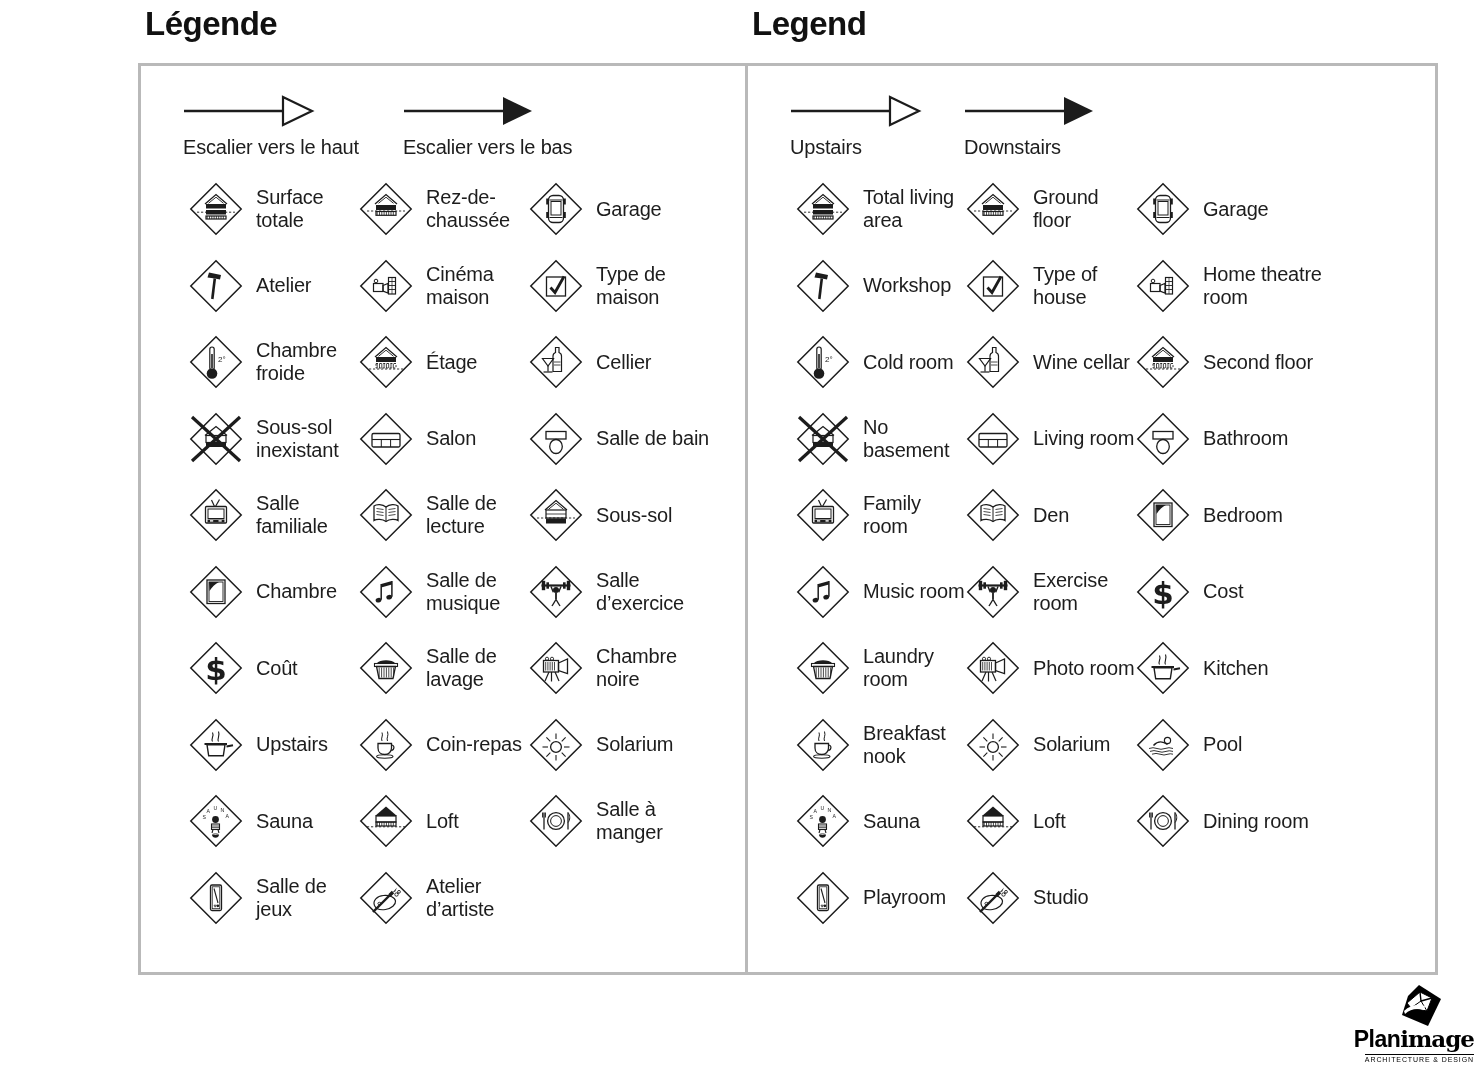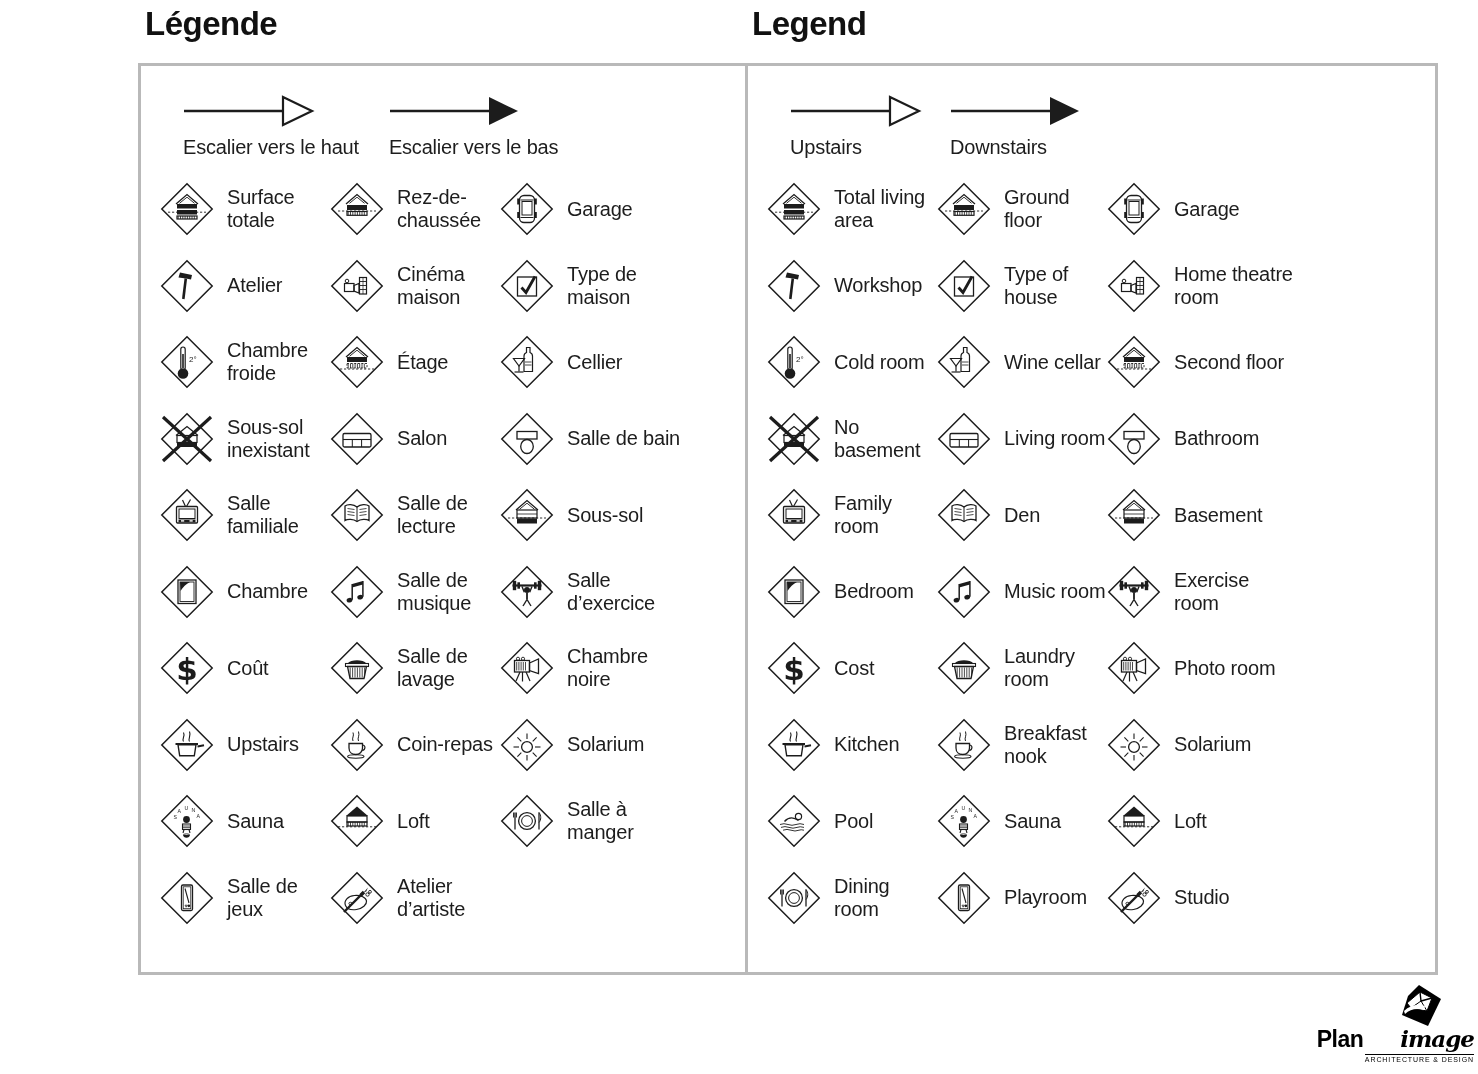--- a/index.html
+++ b/index.html
@@ -5,39 +5,39 @@
   html,body{margin:0;padding:0;background:#fff;}
   body{width:1478px;height:1074px;position:relative;overflow:hidden;
        font-family:"Liberation Sans",sans-serif;color:#1d1d1d;}
   .panel-wrap{position:absolute;top:4px;width:693px;}
   .panel-wrap.fr{left:138px;}
   .panel-wrap.en{left:745px;}
   .panel-title{margin:0 0 0 7px;font-size:33px;font-weight:bold;color:#111;
        letter-spacing:-.5px;line-height:40px;height:40px;}
   .panel-box{margin-top:19px;height:912px;border:3px solid #b9b9b9;background:#fff;
        box-sizing:border-box;padding:25px 0 0 0;}
-  .arrows-row{display:flex;gap:30px;padding-left:42px;align-items:flex-start;}
+  .arrows-row{display:flex;gap:44px;padding-left:42px;align-items:flex-start;}
   .arrow-group{display:flex;flex-direction:column;}
   .arrow-svg{display:block;width:130px;height:40px;}
   .arrow-svg svg{overflow:visible;display:block;}
   .arrow-label{font-size:20px;letter-spacing:-.2px;margin-top:5px;white-space:nowrap;color:#1d1d1d;}
   .legend-grid{display:grid;grid-template-columns:170px 170px auto;
-       grid-auto-rows:76.5px;align-items:center;padding-left:18px;margin-top:12px;}
+       grid-auto-rows:76.5px;align-items:center;padding-left:47px;margin-top:12px;}
   .legend-item{display:flex;align-items:center;}
   .diamond-icon{width:56px;height:56px;flex:0 0 56px;display:block;}
   .diamond-icon svg{overflow:visible;display:block;}
   .item-label{margin-left:12px;font-size:20px;line-height:23px;letter-spacing:-.2px;
        max-width:120px;color:#1d1d1d;}
   .logo{position:absolute;left:1342px;top:984px;width:132px;display:flex;
        flex-direction:column;align-items:flex-end;}
   .logo-mark{width:52px;height:44px;margin-right:28px;}
   .brand-line{line-height:22px;white-space:nowrap;}
   .brand-bold{font-size:23px;font-weight:800;letter-spacing:-.5px;color:#000;margin-top:8px;}
-  .brand-italic{font-size:23px;font-style:italic;font-weight:bold;
-       font-family:"DejaVu Serif",serif;letter-spacing:-1px;color:#000;margin-left:37px;}
+  .brand-italic{font-size:23px;font-weight:bold;
+       font-family:"DejaVu Serif",serif;letter-spacing:-1px;color:#000;}
   .tagline{font-size:7px;letter-spacing:.9px;color:#000;margin-top:1px;
        border-top:1px solid #000;padding-top:1px;}
 </style>
 </head>
 <body>
 
 <section class="panel-wrap fr">
   <h1 class="panel-title">Légende</h1>
   <div class="panel-box">
     <div class="arrows-row">
@@ -734,34 +734,20 @@
               <line x1="30.5" y1="25.5" x2="37.5" y2="24.5" stroke="#1c1c1c" stroke-width="0.8"></line>
               <line x1="30.5" y1="28.5" x2="37.5" y2="27.5" stroke="#1c1c1c" stroke-width="0.8"></line>
             </svg>
           </span>
     <span class="item-label">Den</span>
   </div>
         <div class="legend-item">
     <span class="diamond-icon">
             <svg viewBox="0 0 56 56" width="56" height="56">
               <path d="M28 2.8 L53.2 28 L28 53.2 L2.8 28 Z" fill="#fff" stroke="#1c1c1c" stroke-width="1.5"></path>
-              <polyline points="17,23 28,13.5 39,23" fill="none" stroke="#1c1c1c" stroke-width="1.3"></polyline>
-              <polyline points="20.5,22.3 28,16.2 35.5,22.3" fill="none" stroke="#1c1c1c" stroke-width="0.9"></polyline>
-              <rect x="18" y="23" width="20" height="8" fill="none" stroke="#1c1c1c" stroke-width="1.2"></rect>
-              <line x1="18" y1="27" x2="38" y2="27" stroke="#1c1c1c" stroke-width="0.8"></line>
-              <rect x="18" y="31.5" width="20" height="5" fill="#1c1c1c"></rect>
-              <line x1="9" y1="31" x2="47" y2="31" stroke="#1c1c1c" stroke-width="0.9" stroke-dasharray="2.2,1.8"></line>
-            </svg>
-          </span>
-    <span class="item-label">Basement</span>
-  </div>
-        <div class="legend-item">
-    <span class="diamond-icon">
-            <svg viewBox="0 0 56 56" width="56" height="56">
-              <path d="M28 2.8 L53.2 28 L28 53.2 L2.8 28 Z" fill="#fff" stroke="#1c1c1c" stroke-width="1.5"></path>
               <rect x="19" y="16" width="18" height="23.5" fill="none" stroke="#1c1c1c" stroke-width="1.3"></rect>
               <rect x="21" y="18" width="14" height="19.5" fill="none" stroke="#1c1c1c" stroke-width="0.9"></rect>
               <path d="M21,18 L31,18 C27,20 24,23 21.5,27 Z" fill="#1c1c1c"></path>
             </svg>
           </span>
     <span class="item-label">Bedroom</span>
   </div>
         <div class="legend-item">
     <span class="diamond-icon">
             <svg viewBox="0 0 56 56" width="56" height="56">

